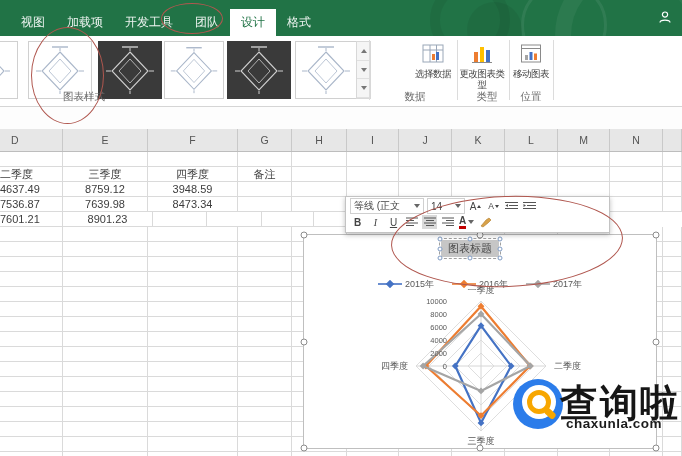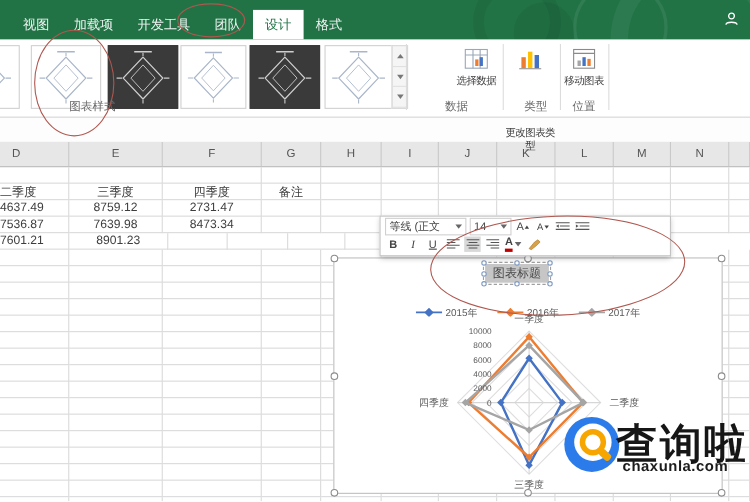--- a/index.html
+++ b/index.html
@@ -194,21 +194,21 @@
           <rect x="11" y="12" width="3" height="6" fill="#ED7D31"></rect>
           <rect x="15" y="10" width="3" height="8" fill="#4472C4"></rect>
         </svg>
       </span>
       <span class="rlab">选择数据</span>
     </div>
     <div class="grp-label" style="left:380px;width:70px;">数据</div>
 
     <div class="vdiv" style="left:457px;"></div>
 
-    <div class="rbtn" style="left:459px;width:46px;gap:48px;">
+    <div class="rbtn" style="left:459px;width:46px;">
       <span class="ric">
         <svg width="24" height="24" viewBox="0 0 24 24">
           <rect x="4" y="10" width="4" height="10" fill="#ED7D31"></rect>
           <rect x="10" y="5" width="4" height="15" fill="#FFC000"></rect>
           <rect x="16" y="8" width="4" height="12" fill="#4472C4"></rect>
           <line x1="2" y1="20.5" x2="22" y2="20.5" stroke="#8a8a8a"></line>
         </svg>
       </span>
       <span class="rlab">更改图表类型</span>
     </div>
@@ -275,21 +275,21 @@
           <div class="cell" style="width: 53px; flex: 0 0 auto;"></div>
           <div class="cell" style="width: 53px; flex: 0 0 auto;"></div>
           <div class="cell" style="width: 53px; flex: 0 0 auto;"></div>
           <div class="cell" style="width: 52px; flex: 0 0 auto;"></div>
           <div class="cell" style="width: 53px; flex: 0 0 auto;"></div>
           <div class="cell" style="width: 19px; flex: 0 0 auto;"></div>
         </div>
         <div class="grid-row">
           <div class="cell c0" style="width: 63px; flex: 0 0 auto;">4637.49</div>
           <div class="cell" style="width: 85px; flex: 0 0 auto;">8759.12</div>
-          <div class="cell" style="width: 90px; flex: 0 0 auto;">2731.47</div>
+          <div class="cell" style="width: 90px; flex: 0 0 auto;">3948.59</div>
           <div class="cell" style="width: 54px; flex: 0 0 auto;"></div>
           <div class="cell" style="width: 55px; flex: 0 0 auto;"></div>
           <div class="cell" style="width: 52px; flex: 0 0 auto;"></div>
           <div class="cell" style="width: 53px; flex: 0 0 auto;"></div>
           <div class="cell" style="width: 53px; flex: 0 0 auto;"></div>
           <div class="cell" style="width: 53px; flex: 0 0 auto;"></div>
           <div class="cell" style="width: 52px; flex: 0 0 auto;"></div>
           <div class="cell" style="width: 53px; flex: 0 0 auto;"></div>
           <div class="cell" style="width: 19px; flex: 0 0 auto;"></div>
         </div>

